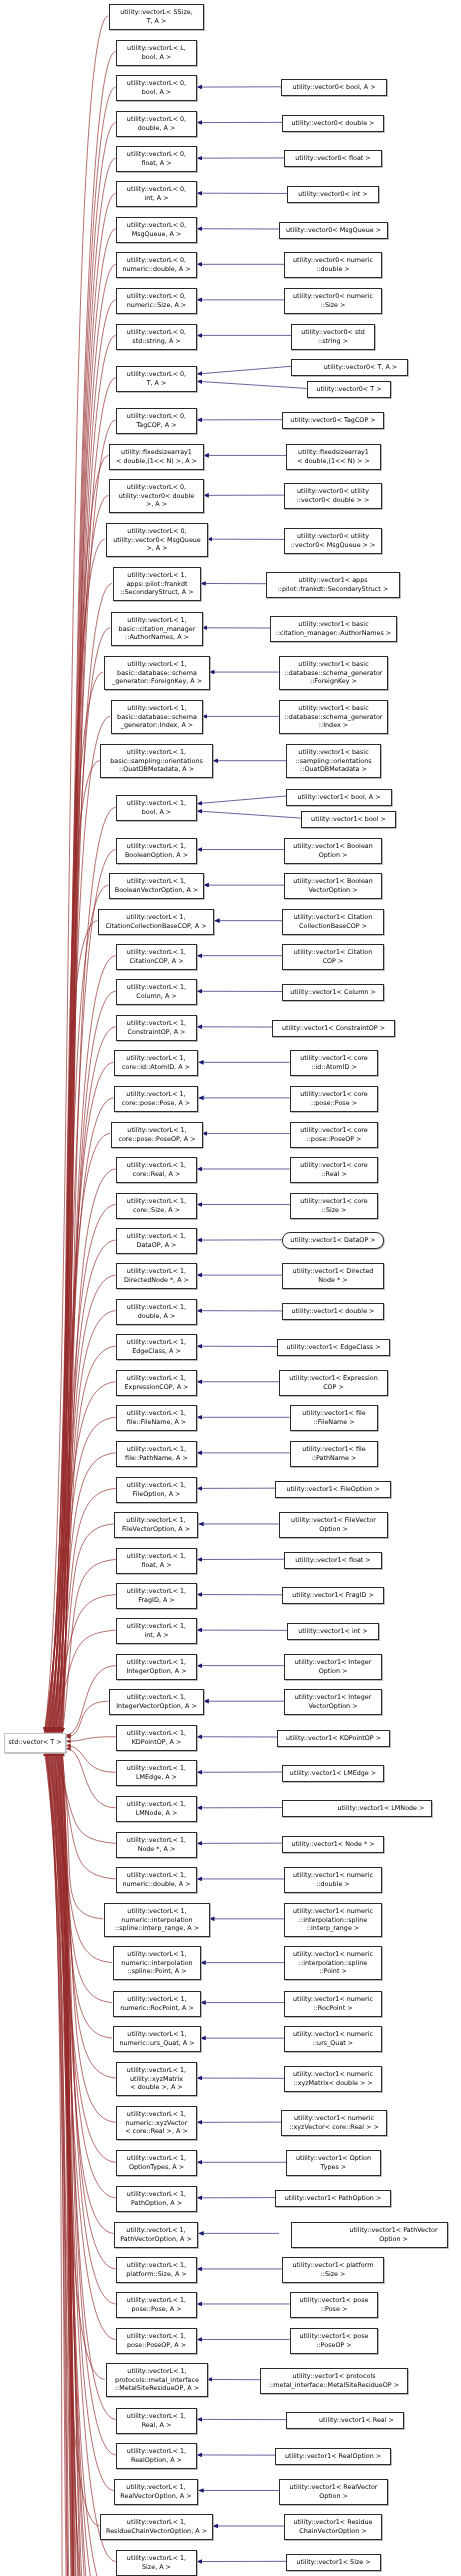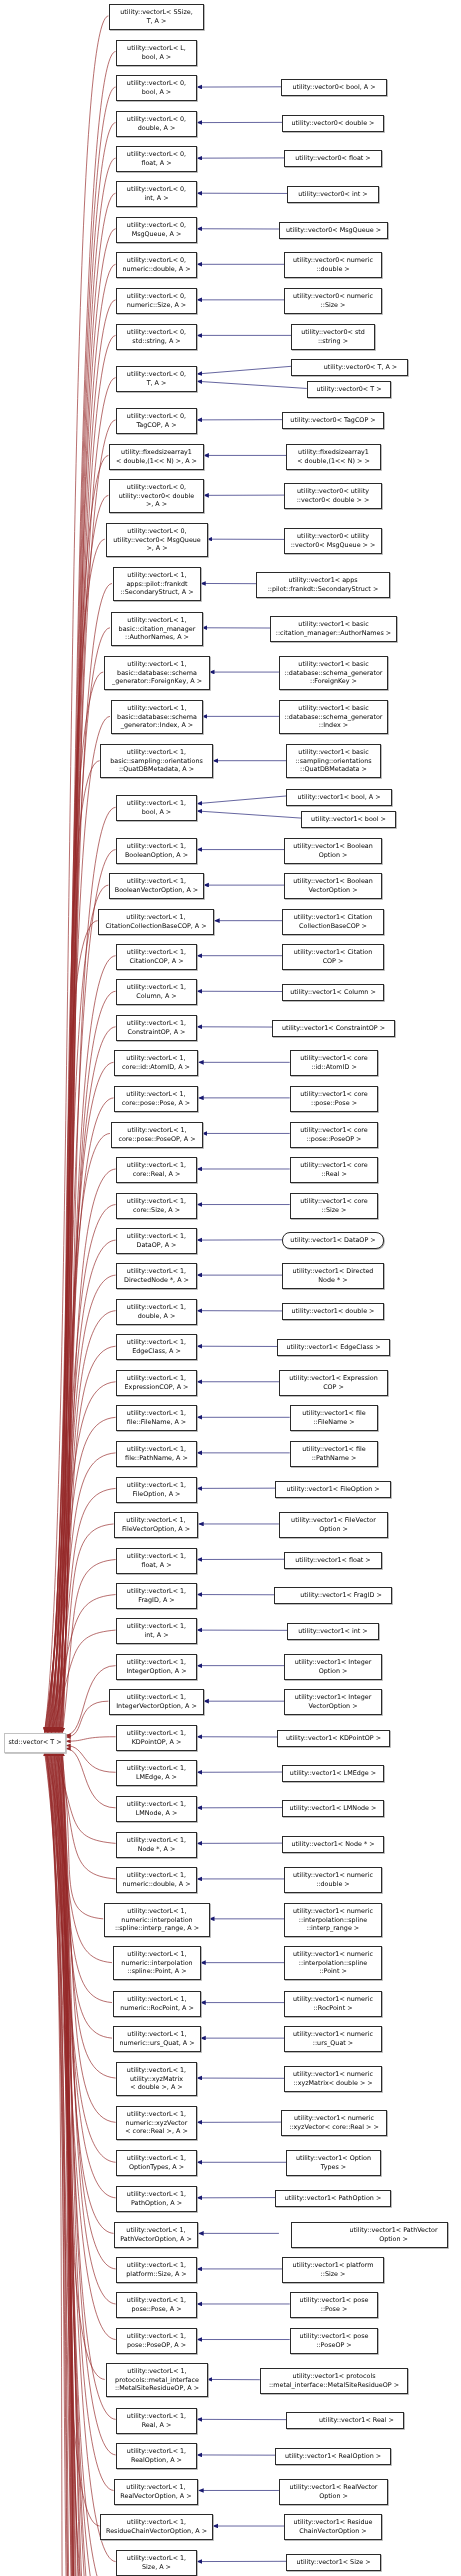--- a/index.html
+++ b/index.html
@@ -328,21 +328,21 @@
     </div>
     <div class="node" style="left: 284px; top: 528px; width: 96px; height: 24px;">
       <div class="ln">utility::vector0&lt; utility</div>
       <div class="ln">::vector0&lt; MsgQueue &gt; &gt;</div>
     </div>
     <div class="node" style="left: 113px; top: 567px; width: 86px; height: 32px;">
       <div class="ln">utility::vectorL&lt; 1,</div>
       <div class="ln">apps::pilot::frankdt</div>
       <div class="ln">::SecondaryStruct, A &gt;</div>
     </div>
-    <div class="node" style="left: 256px; top: 572px; width: 132px; height: 24px;">
+    <div class="node" style="left: 266px; top: 572px; width: 132px; height: 24px;">
       <div class="ln">utility::vector1&lt; apps</div>
       <div class="ln">::pilot::frankdt::SecondaryStruct &gt;</div>
     </div>
     <div class="node" style="left: 111px; top: 612px; width: 90px; height: 32px;">
       <div class="ln">utility::vectorL&lt; 1,</div>
       <div class="ln">basic::citation_manager</div>
       <div class="ln">::AuthorNames, A &gt;</div>
     </div>
     <div class="node" style="left: 270px; top: 616px; width: 125px; height: 24px;">
       <div class="ln">utility::vector1&lt; basic</div>
@@ -546,21 +546,21 @@
       <div class="ln">utility::vectorL&lt; 1,</div>
       <div class="ln">float, A &gt;</div>
     </div>
     <div class="node" style="left: 284px; top: 1552px; width: 96px; height: 15px;">
       <div class="ln">utility::vector1&lt; float &gt;</div>
     </div>
     <div class="node" style="left: 116px; top: 1583px; width: 79px; height: 24px;">
       <div class="ln">utility::vectorL&lt; 1,</div>
       <div class="ln">FragID, A &gt;</div>
     </div>
-    <div class="node" style="left: 274px; top: 1587px; width: 100px; height: 15px; padding-left: 16px;">
+    <div class="node" style="left: 282px; top: 1587px; width: 100px; height: 15px;">
       <div class="ln">utility::vector1&lt; FragID &gt;</div>
     </div>
     <div class="node" style="left: 116px; top: 1618px; width: 79px; height: 24px;">
       <div class="ln">utility::vectorL&lt; 1,</div>
       <div class="ln">int, A &gt;</div>
     </div>
     <div class="node" style="left: 287px; top: 1623px; width: 90px; height: 15px;">
       <div class="ln">utility::vector1&lt; int &gt;</div>
     </div>
     <div class="node" style="left: 116px; top: 1654px; width: 79px; height: 24px;">
@@ -590,21 +590,21 @@
       <div class="ln">utility::vectorL&lt; 1,</div>
       <div class="ln">LMEdge, A &gt;</div>
     </div>
     <div class="node" style="left: 282px; top: 1765px; width: 100px; height: 15px;">
       <div class="ln">utility::vector1&lt; LMEdge &gt;</div>
     </div>
     <div class="node" style="left: 116px; top: 1796px; width: 79px; height: 24px;">
       <div class="ln">utility::vectorL&lt; 1,</div>
       <div class="ln">LMNode, A &gt;</div>
     </div>
-    <div class="node" style="left: 282px; top: 1800px; width: 100px; height: 15px;">
+    <div class="node" style="left: 282px; top: 1800px; width: 100px; height: 15px; padding-left: 48px;">
       <div class="ln">utility::vector1&lt; LMNode &gt;</div>
     </div>
     <div class="node" style="left: 116px; top: 1832px; width: 79px; height: 24px;">
       <div class="ln">utility::vectorL&lt; 1,</div>
       <div class="ln">Node *, A &gt;</div>
     </div>
     <div class="node" style="left: 282px; top: 1836px; width: 100px; height: 15px;">
       <div class="ln">utility::vector1&lt; Node * &gt;</div>
     </div>
     <div class="node" style="left: 116px; top: 1867px; width: 79px; height: 24px;">

